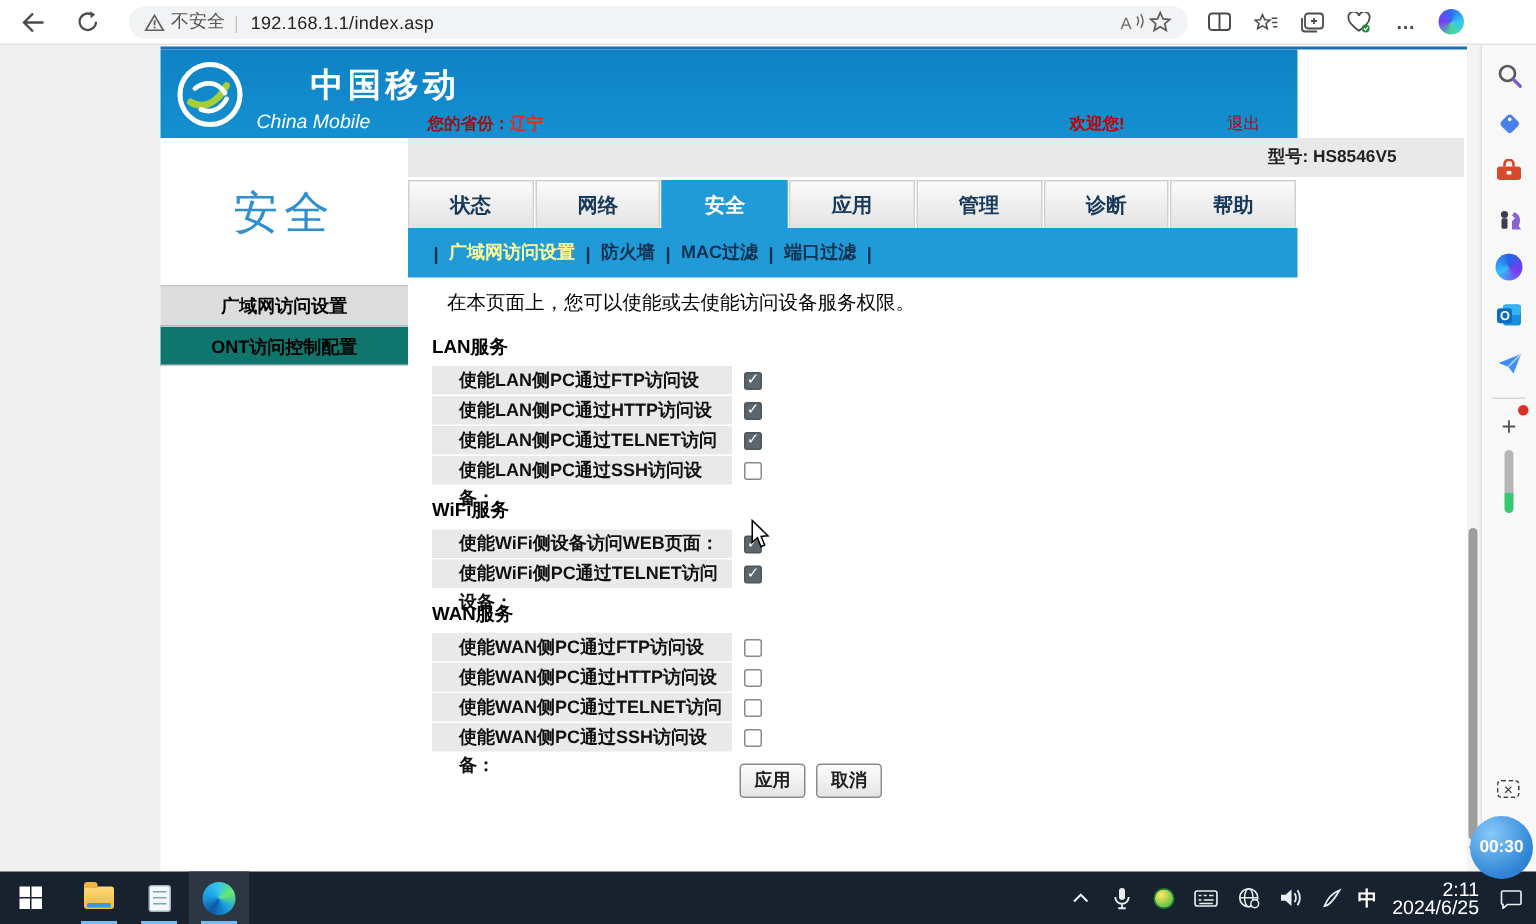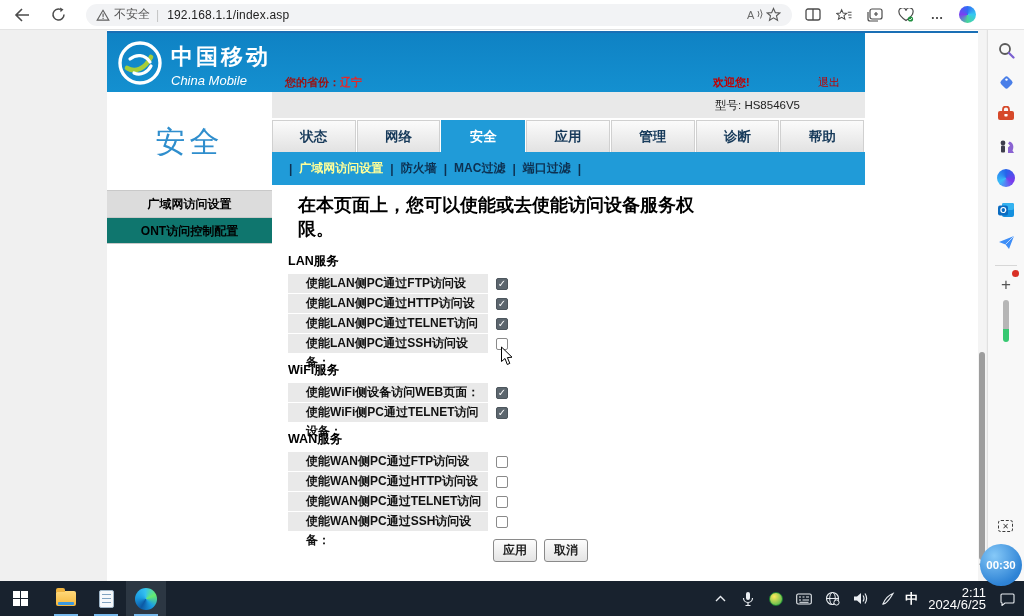--- a/index.html
+++ b/index.html
@@ -24,29 +24,29 @@
 
   
   .viewport { position:absolute; left:0; top:30px; width:1024px; height:551px; background:#f0f0f0; }
   .page { position:absolute; left:107px; top:0; width:871px; height:551px; background:#fff; }
   .topline { position:absolute; left:0; top:1px; width:871px; height:2px; background:#1a6fb5; }
 
   .banner { position:absolute; left:0; top:3px; width:758px; height:59px;
             background:linear-gradient(#0f82c4,#1490d0); }
   .logo { position:absolute; left:10px; top:7px; width:46px; height:46px; }
   .brand { position:absolute; left:64px; top:9px; color:#fff; }
-  .brand-cn { font-size:22px; font-weight:bold; letter-spacing:3px; }
+  .brand-cn { font-size:22px; font-weight:bold; letter-spacing:3px;margin-left:36px; }
   .brand-en { font-size:13px; margin-top:1px;font-style:italic; }
   .province { position:absolute; left:178px; bottom:2px; font-size:11px; font-weight:bold; color:#9b1111; }
   .province b { color:#e82727; }
   .welcome { position:absolute; left:606px; bottom:2px; font-size:11px; font-weight:bold; color:#c00000; }
   .logout  { position:absolute; left:711px; bottom:2px; font-size:11px; font-weight:normal; color:#c00000; cursor:pointer; }
 
-  .model-bar { position:absolute; left:165px; top:62px; width:593px; height:26px; background:#e9e9e9;
-               font-size:11.5px; font-weight:normal; color:#222; line-height:26px; text-align:right; padding-right:65px; }
+  .model-bar { position:absolute; left:165px; top:62px; width:704px; height:26px; background:#e9e9e9;
+               font-size:11.5px; font-weight:bold; color:#222; line-height:26px; text-align:right; padding-right:45px; }
 
   .side-title { position:absolute; left:0; top:92px; width:165px; text-align:center;
                 font-size:30px; color:#2f8ecd; letter-spacing:4px; }
   .side-menu { position:absolute; left:0; top:160px; width:165px; list-style:none; }
   .side-menu li { height:27px; line-height:27px; text-align:center; font-size:12px; font-weight:bold;
                   color:#000; background:#0f766e; border-top:1px solid #c9c9c9; cursor:pointer; }
   .side-menu li:last-child { border-bottom:1px solid #c9c9c9; }
   .side-menu li.active { background:#dcdcdc; }
 
   .tabs { position:absolute; left:165px; top:90px; width:593px; height:32px; display:flex; list-style:none; }
@@ -54,21 +54,21 @@
          font-size:13.5px; font-weight:bold; color:#173a5a;
          background:linear-gradient(#fbfbfb,#e2e2e2); border:1px solid #d0d0d0; border-bottom:none; cursor:pointer; }
   .tab.active { background:#209bd8; color:#fff; border-color:#209bd8; }
   .subnav { position:absolute; left:165px; top:122px; width:593px; height:33px; background:#209bd8;
             display:flex; align-items:center; padding-left:10px; font-size:12px; font-weight:bold; }
   .subnav .sep { color:#0d3050; margin:0 7px; }
   .subnav .sn-item { color:#0d3050; cursor:pointer; }
   .subnav .sn-item.active { color:#ffff99; }
 
   .content { position:absolute; left:181px; top:163px; width:430px; }
-  .desc { font-size:18px; font-weight:bold; color:#000; margin:0 0 12px 10px; }
+  .desc { font-size:13px; font-weight:normal; color:#000; margin:0 0 12px 10px; }
   .svc-title { font-size:12.5px; font-weight:bold; color:#000; margin:9px 0 4px; }
   .svc-row { display:flex; align-items:center; margin-bottom:1px; }
   .svc-label { width:200px; height:19px; line-height:19px; background:#e9e9e9; font-size:12px;
                font-weight:bold; color:#111; padding-left:18px; }
   .cb { width:12px; height:12px; margin-left:8px; border:1px solid #8a8a8a; border-radius:2px;
         background:#fff; display:flex; align-items:center; justify-content:center;
         font-size:10px; color:#fff; cursor:pointer; }
   .cb.checked { background:#5c666e; border-color:#4d565d; }
   .btn-row { margin:8px 0 0 205px; display:flex; gap:7px; }
   .btn { font-family:inherit; font-size:12px; font-weight:bold; color:#222; padding:2px 9px;

